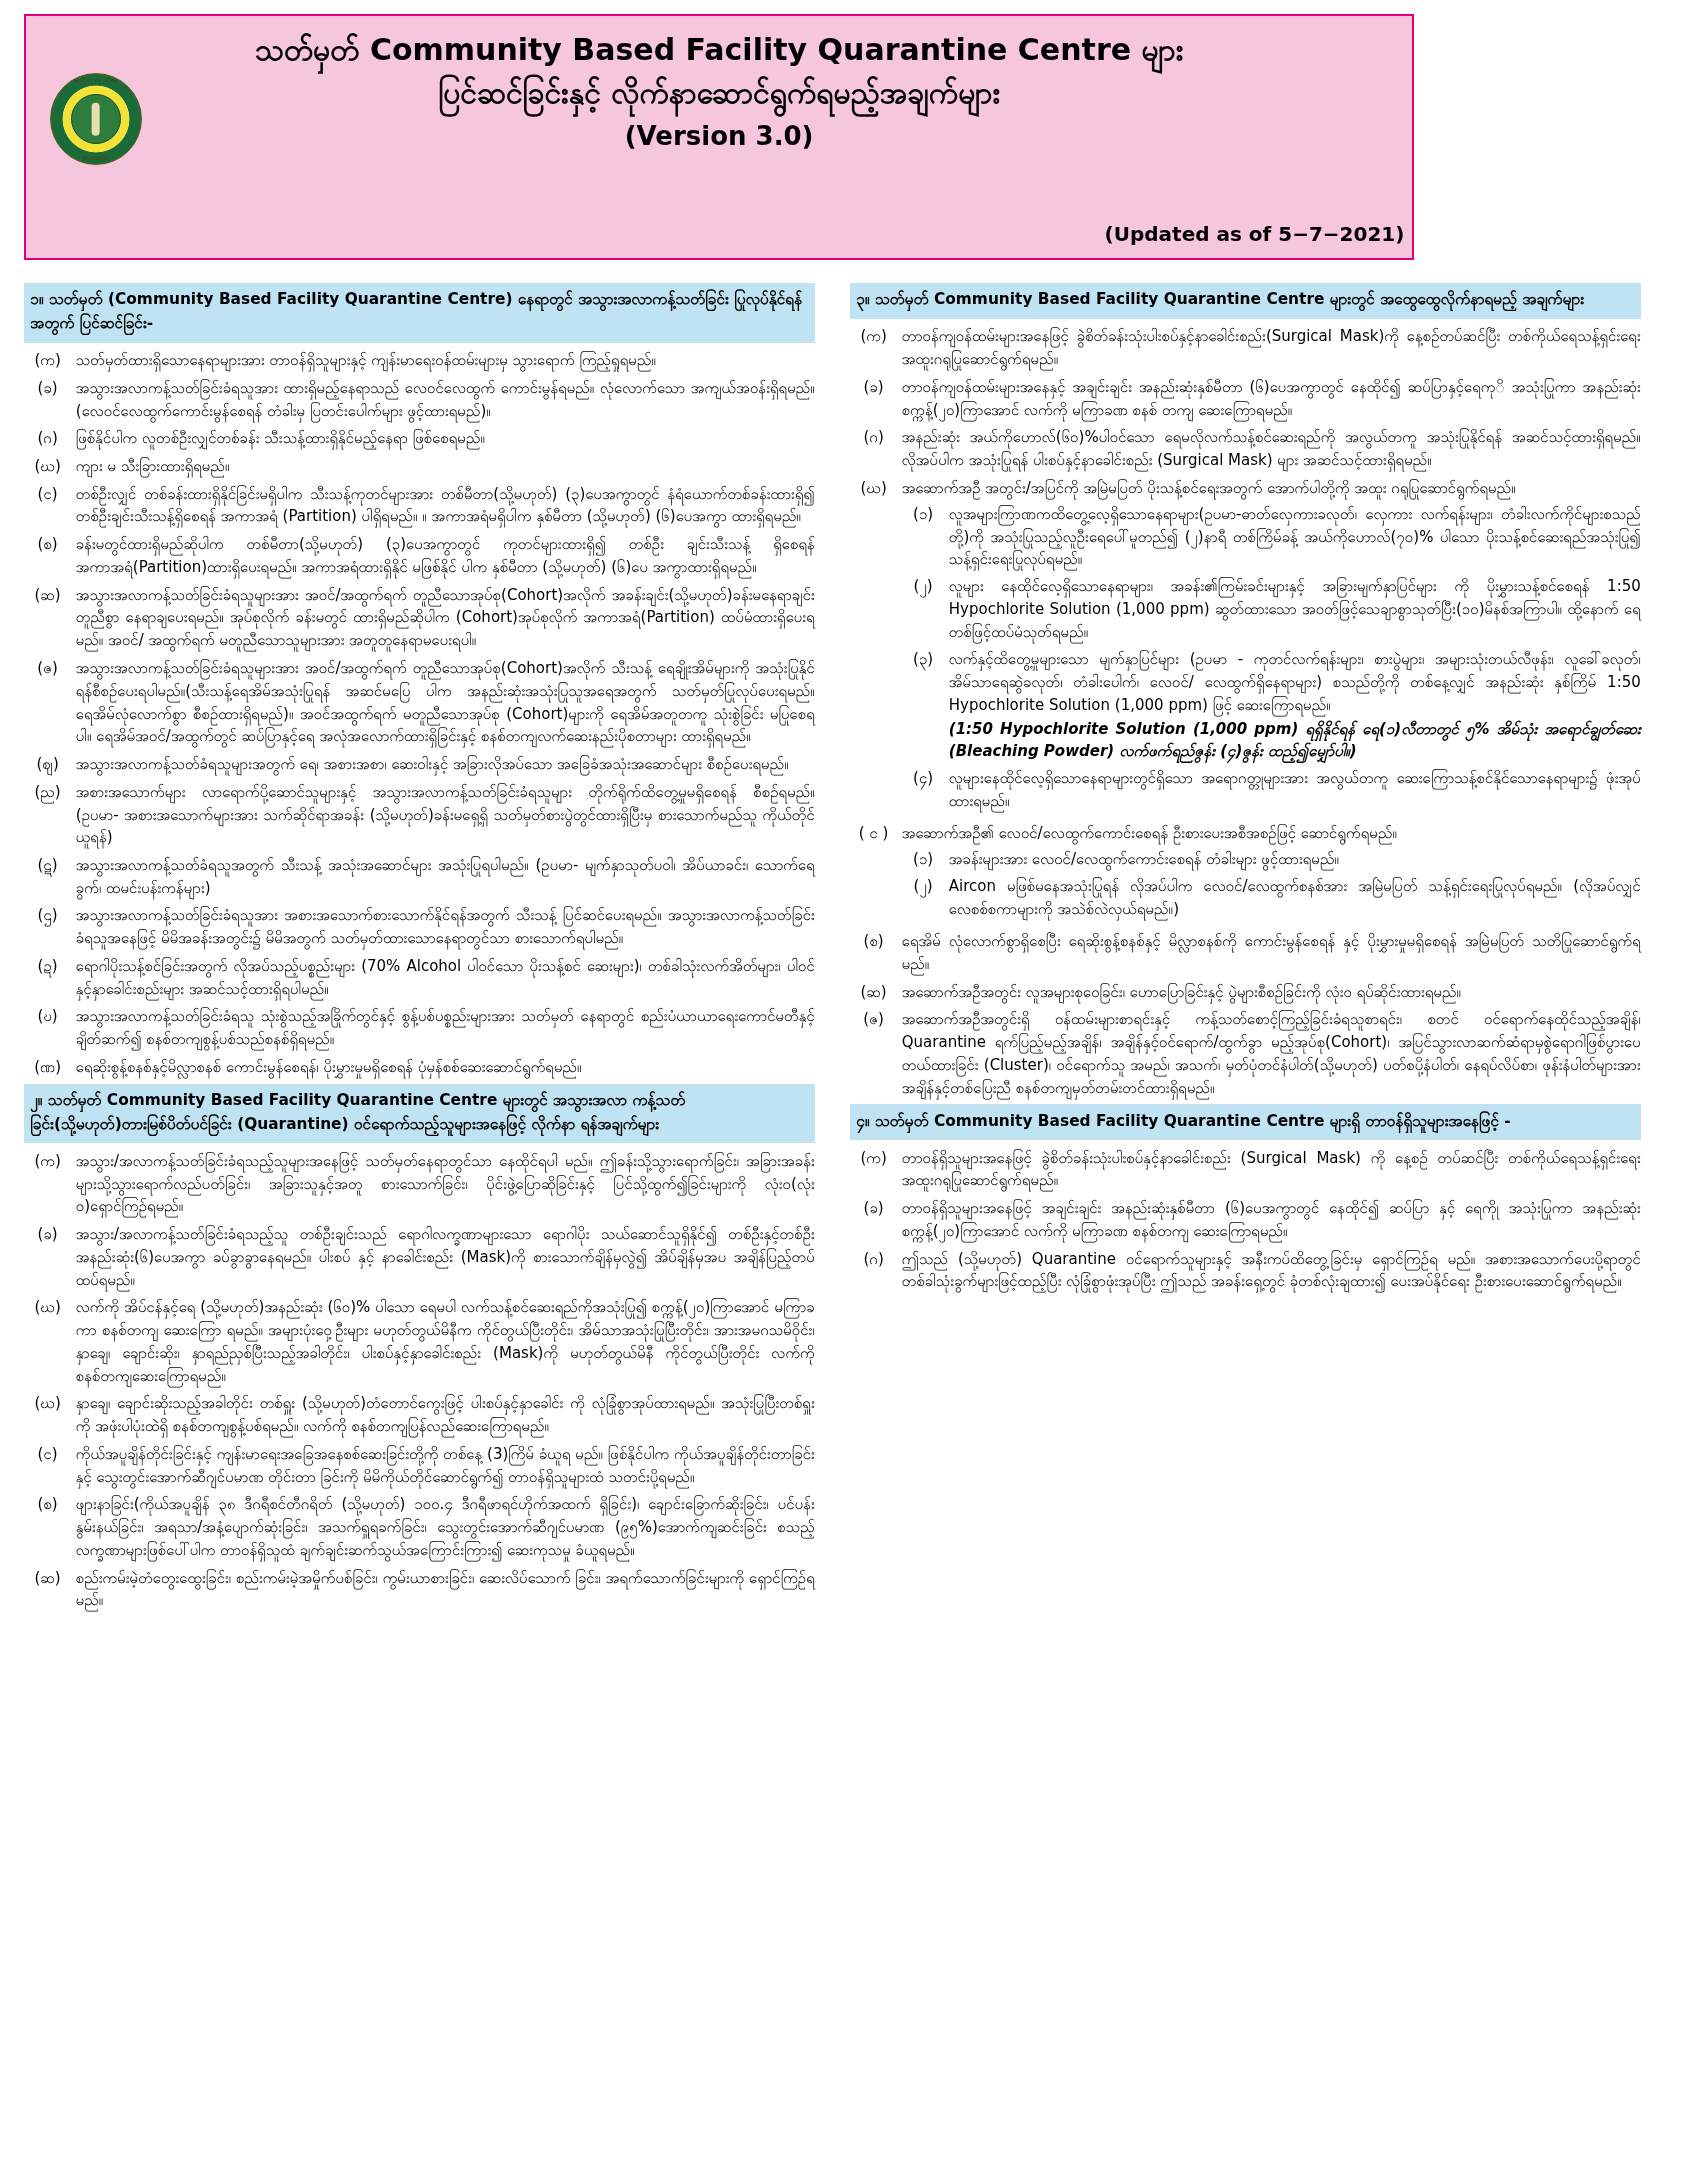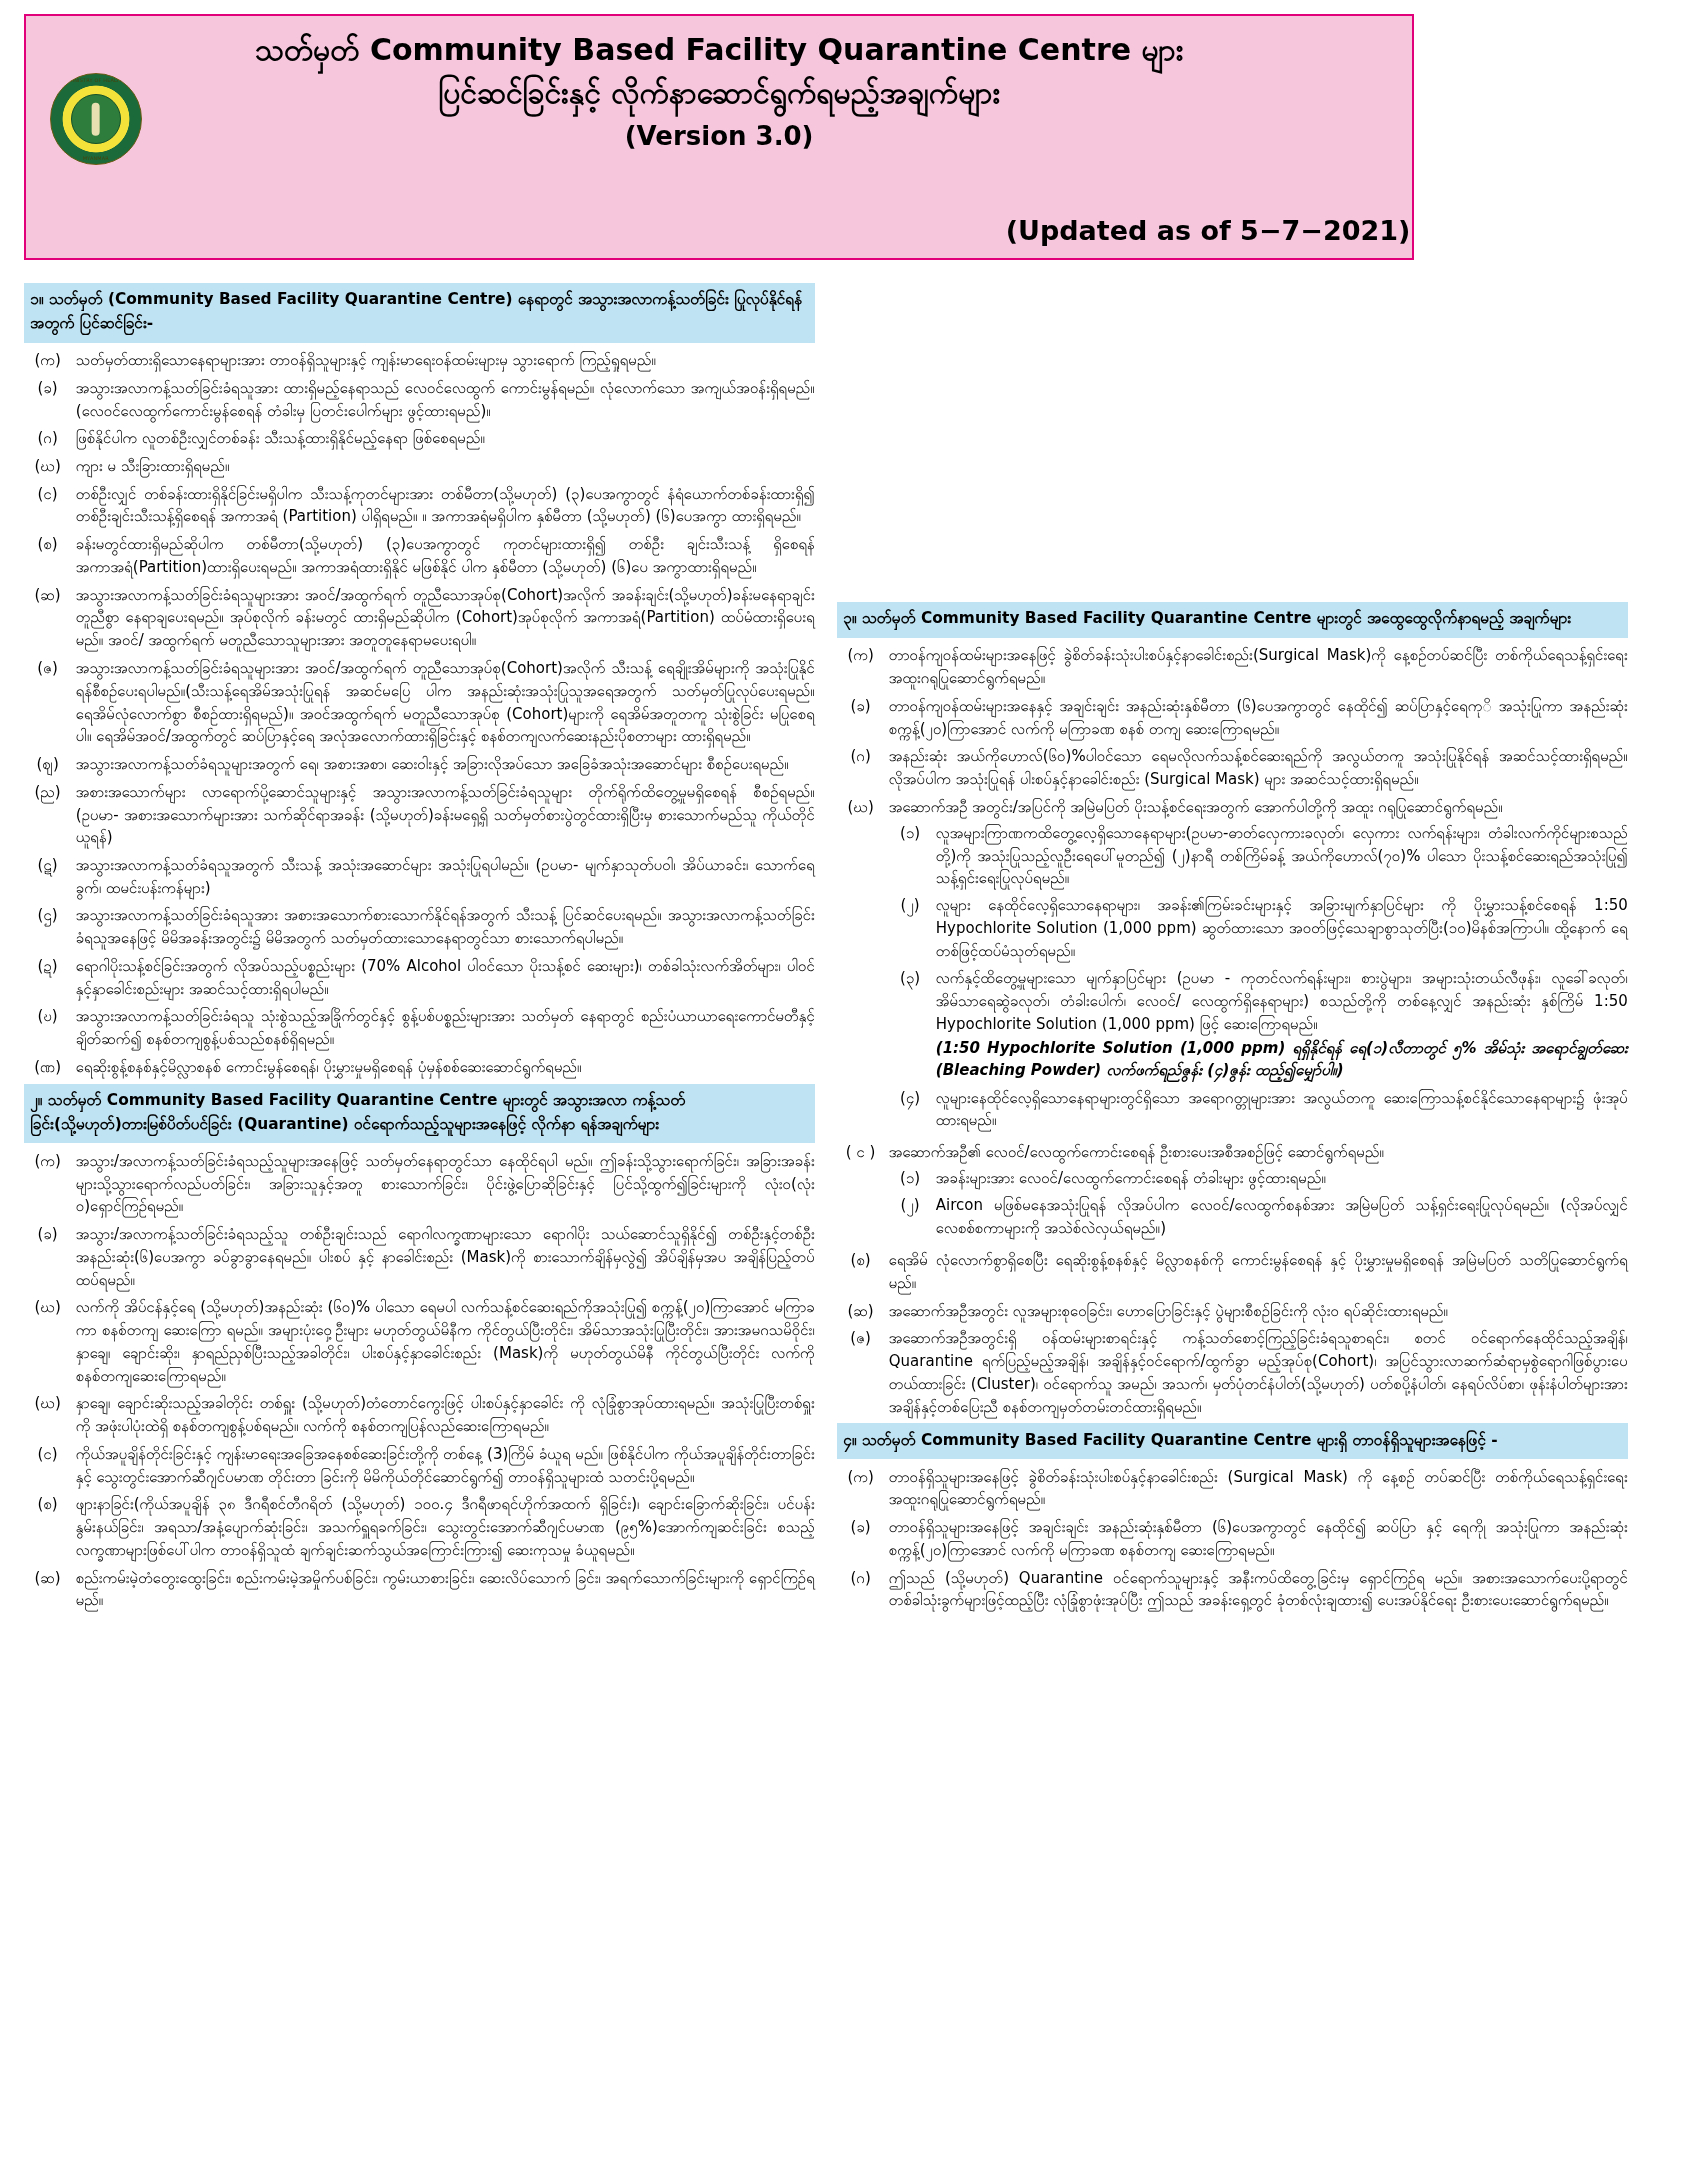--- a/index.html
+++ b/index.html
@@ -90,33 +90,32 @@
     line-height: 1.35;
     margin-top: 2px;
   }
   .header-version {
     font-size: 26px;
     font-weight: bold;
     margin-top: 7.6px;
   }
   .header-updated {
     position: absolute;
-    right: 2px;
+    right: 8px;
     bottom: 12px;
-    font-size: 27px;
+    font-size: 20px;
     font-weight: bold;
   }
 
   
   .columns {
     display: flex;
-    gap: 22px;
+    gap: 35px;
     margin-top: 23px;
     padding: 0 7.6px;
-    align-items: flex-end;
   }
   .col {
     width: 791px;
     flex: 0 0 791px;
   }
 
   .section-head {
     background: #bfe3f2;
     padding: 5.4px 6.5px 6.5px 6.5px;
     font-size: 15.4px;

